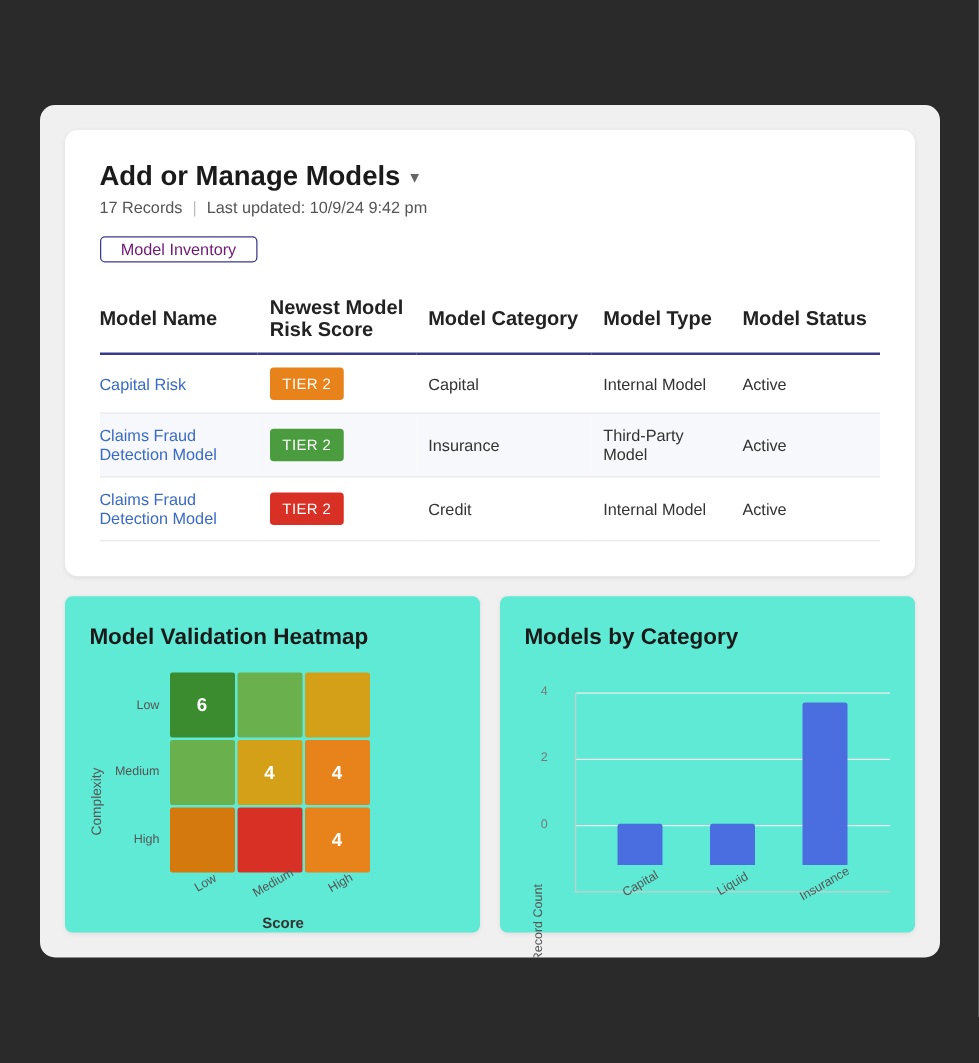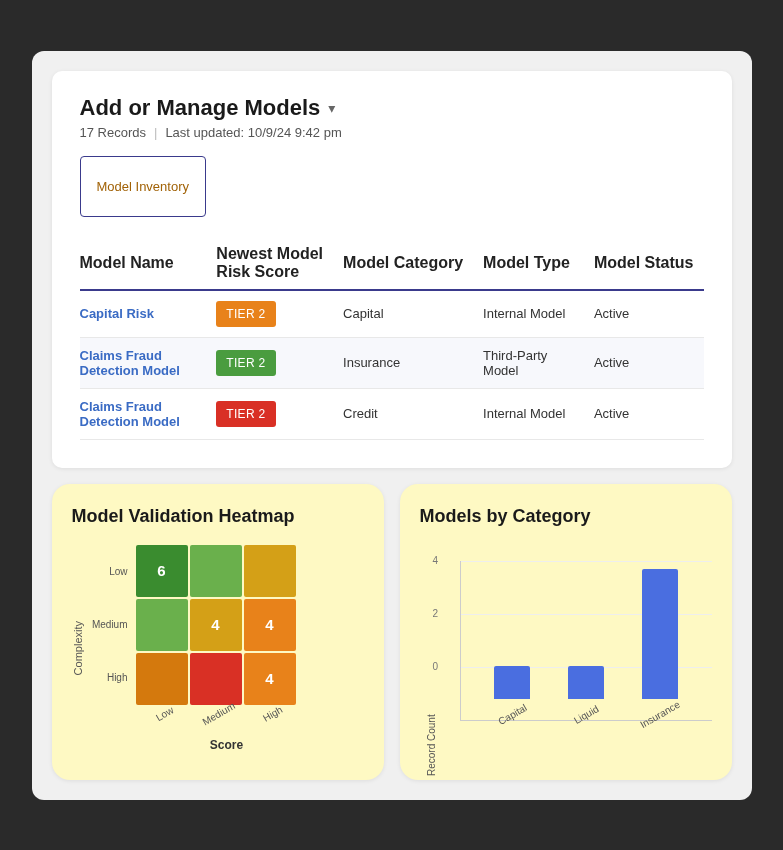--- a/index.html
+++ b/index.html
@@ -53,24 +53,24 @@
       display: flex;
       align-items: center;
       gap: 8px;
     }
     .meta-separator {
       color: #bbb;
     }
     .tab-button {
       border: 1.5px solid #3a3a8c;
       background: #fff;
-      color: #a16207;
+      color: #701a75;
       font-size: 13px;
       font-weight: 500;
-      padding: 22px 16px;
+      padding: 2px 16px;
       border-radius: 4px;
       cursor: pointer;
       margin-bottom: 20px;
     }
 
     
     .model-table {
       width: 100%;
       border-collapse: collapse;
       font-size: 13px;
@@ -95,21 +95,21 @@
     }
     .model-table td {
       padding: 10px 10px;
       color: #333;
       vertical-align: middle;
     }
     .model-table td:first-child { padding-left: 0; }
     .model-name-link {
       color: #3a6bc4;
       text-decoration: none;
-      font-weight: 700;
+      font-weight: 400;
     }
     .tier-badge {
       display: inline-block;
       padding: 6px 10px;
       border-radius: 3px;
       font-size: 12px;
       font-weight: 400;
       color: #fff;
       letter-spacing: 0.3px;
     }
@@ -117,23 +117,23 @@
     .tier-green { background: #4a9c3f; }
     .tier-red { background: #d93025; }
     .na-text { color: #555; }
 
     
     .bottom-row {
       display: flex;
       gap: 16px;
     }
     .bottom-card {
-      background: #fef9c3;
-      border-radius: 18px;
-      padding: 22px 20px 28px;
+      background: #5eead4;
+      border-radius: 6px;
+      padding: 22px 20px 1px;
       box-shadow: 0 1px 4px rgba(0,0,0,0.08);
       flex: 1;
     }
     .card-title {
       font-size: 18px;
       font-weight: 700;
       color: #1a1a1a;
       margin-bottom: 18px;
     }
 

